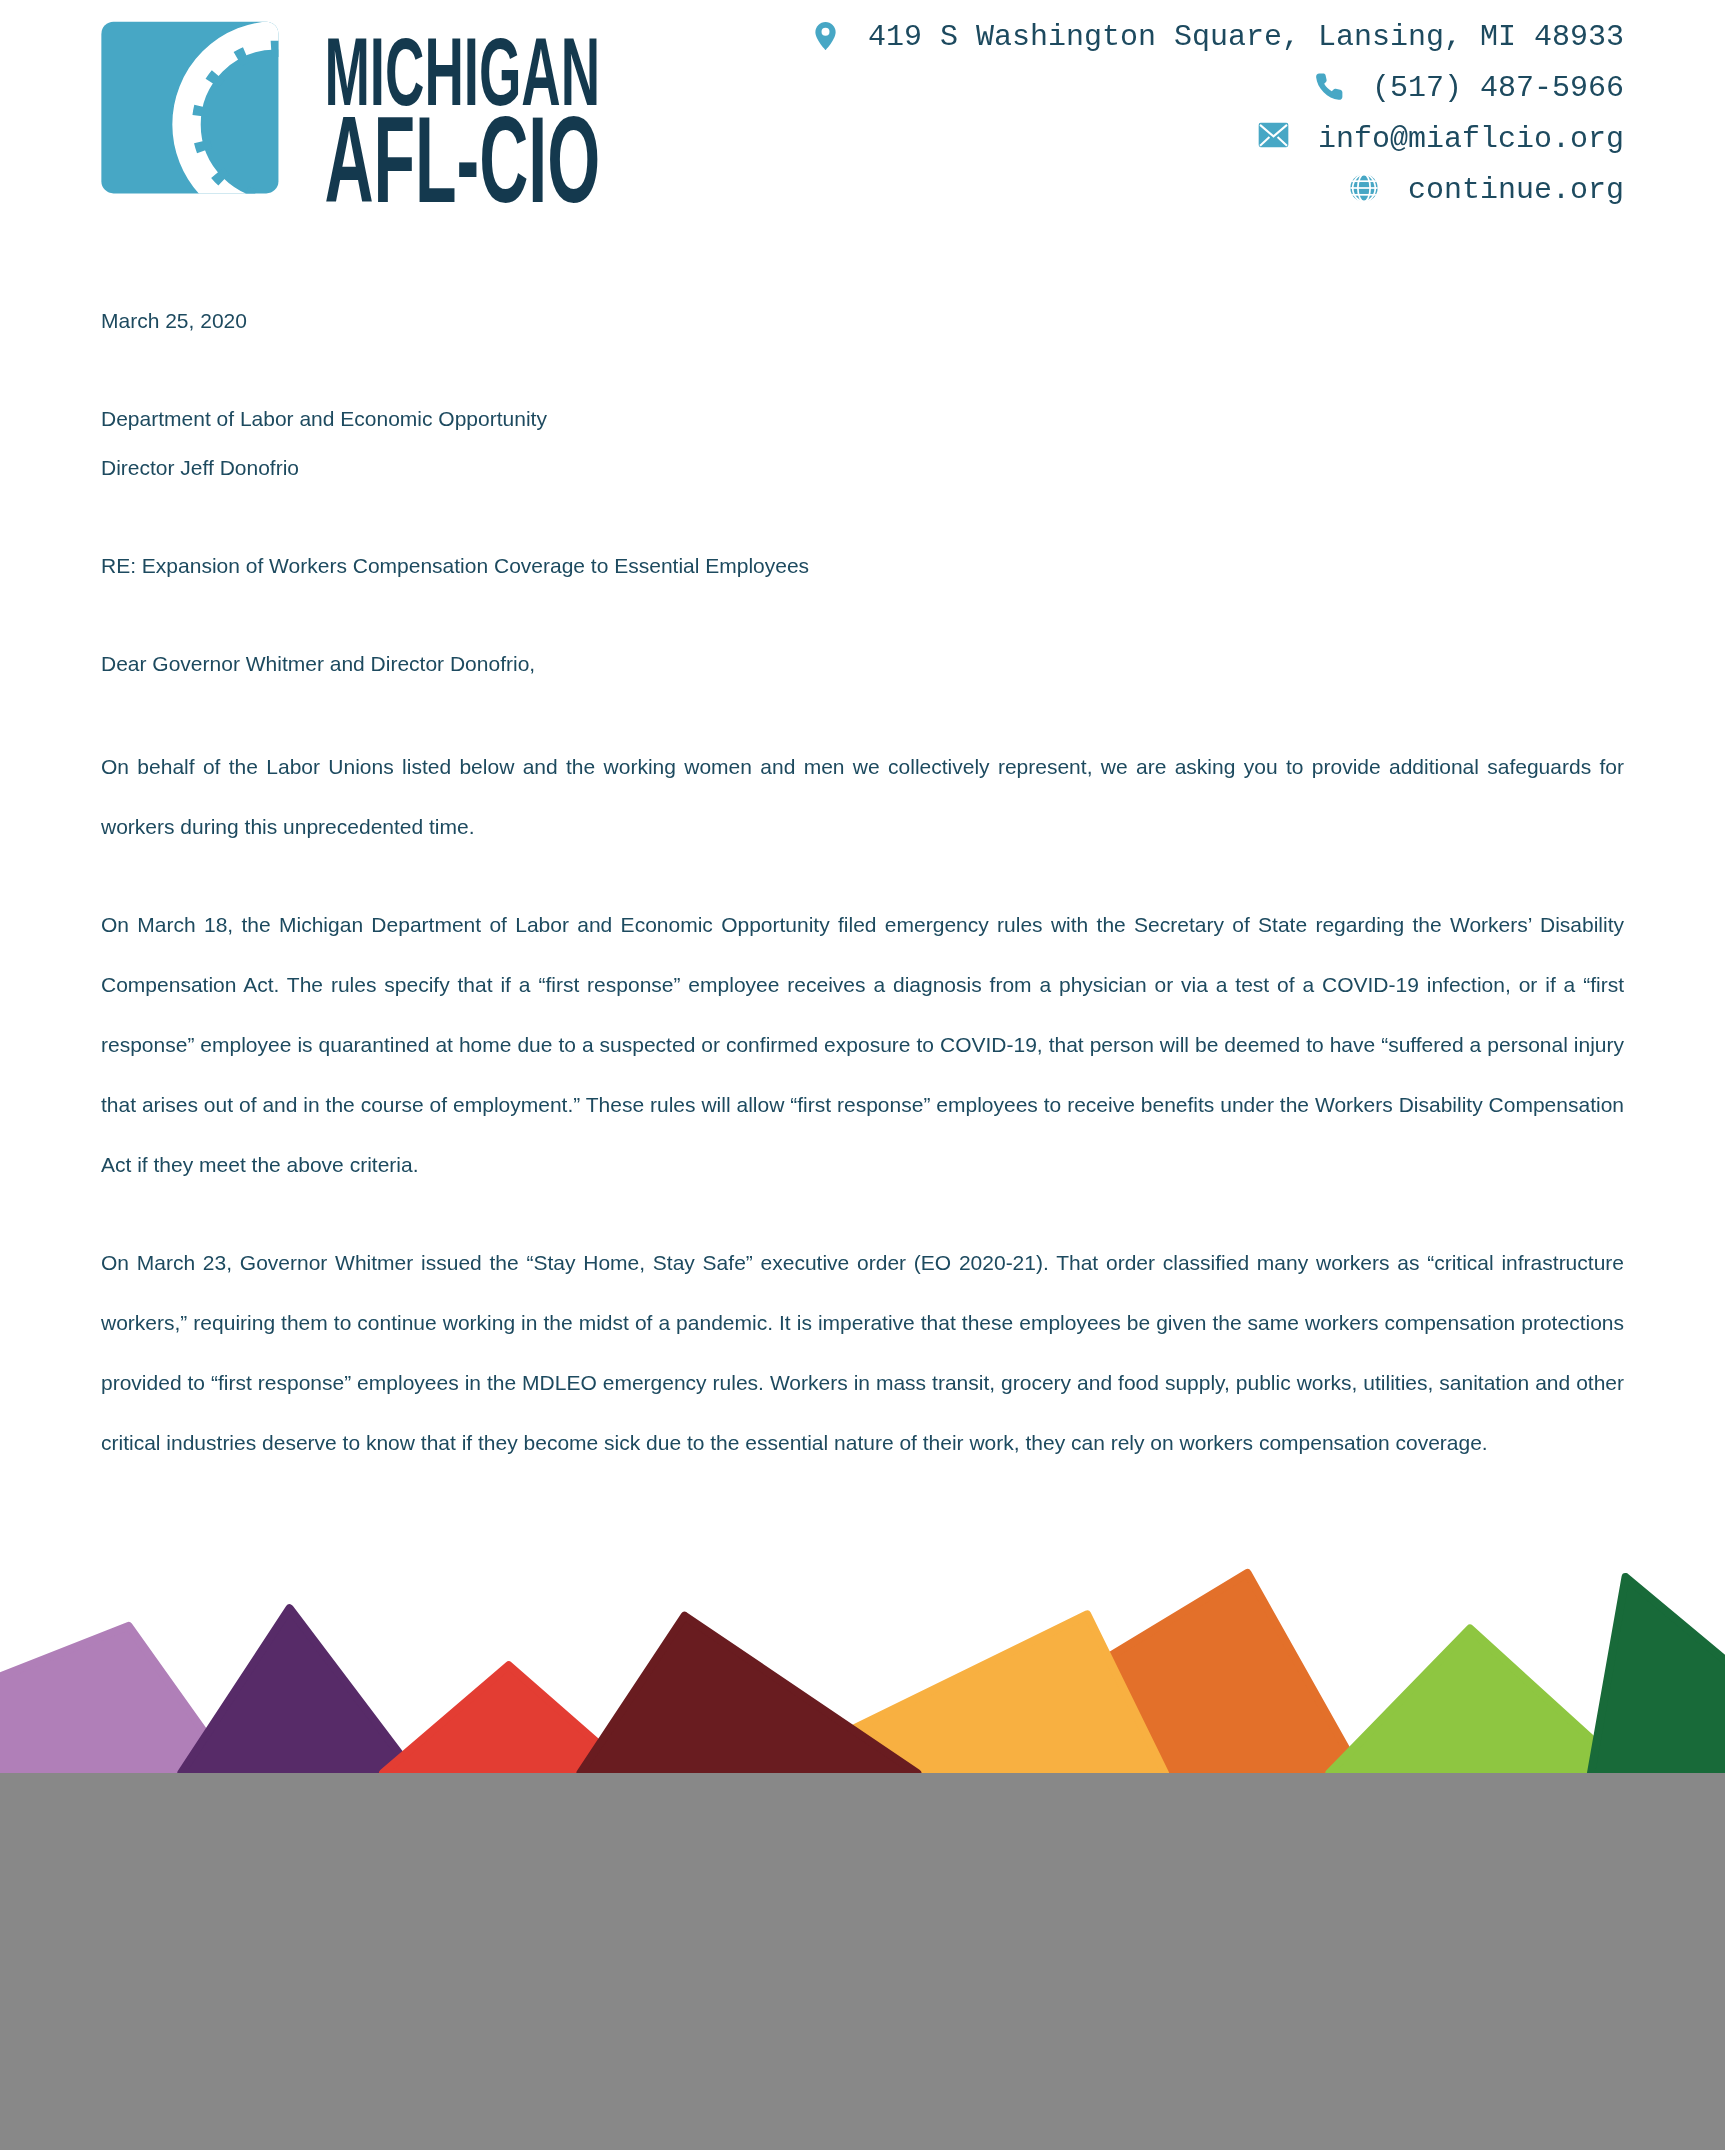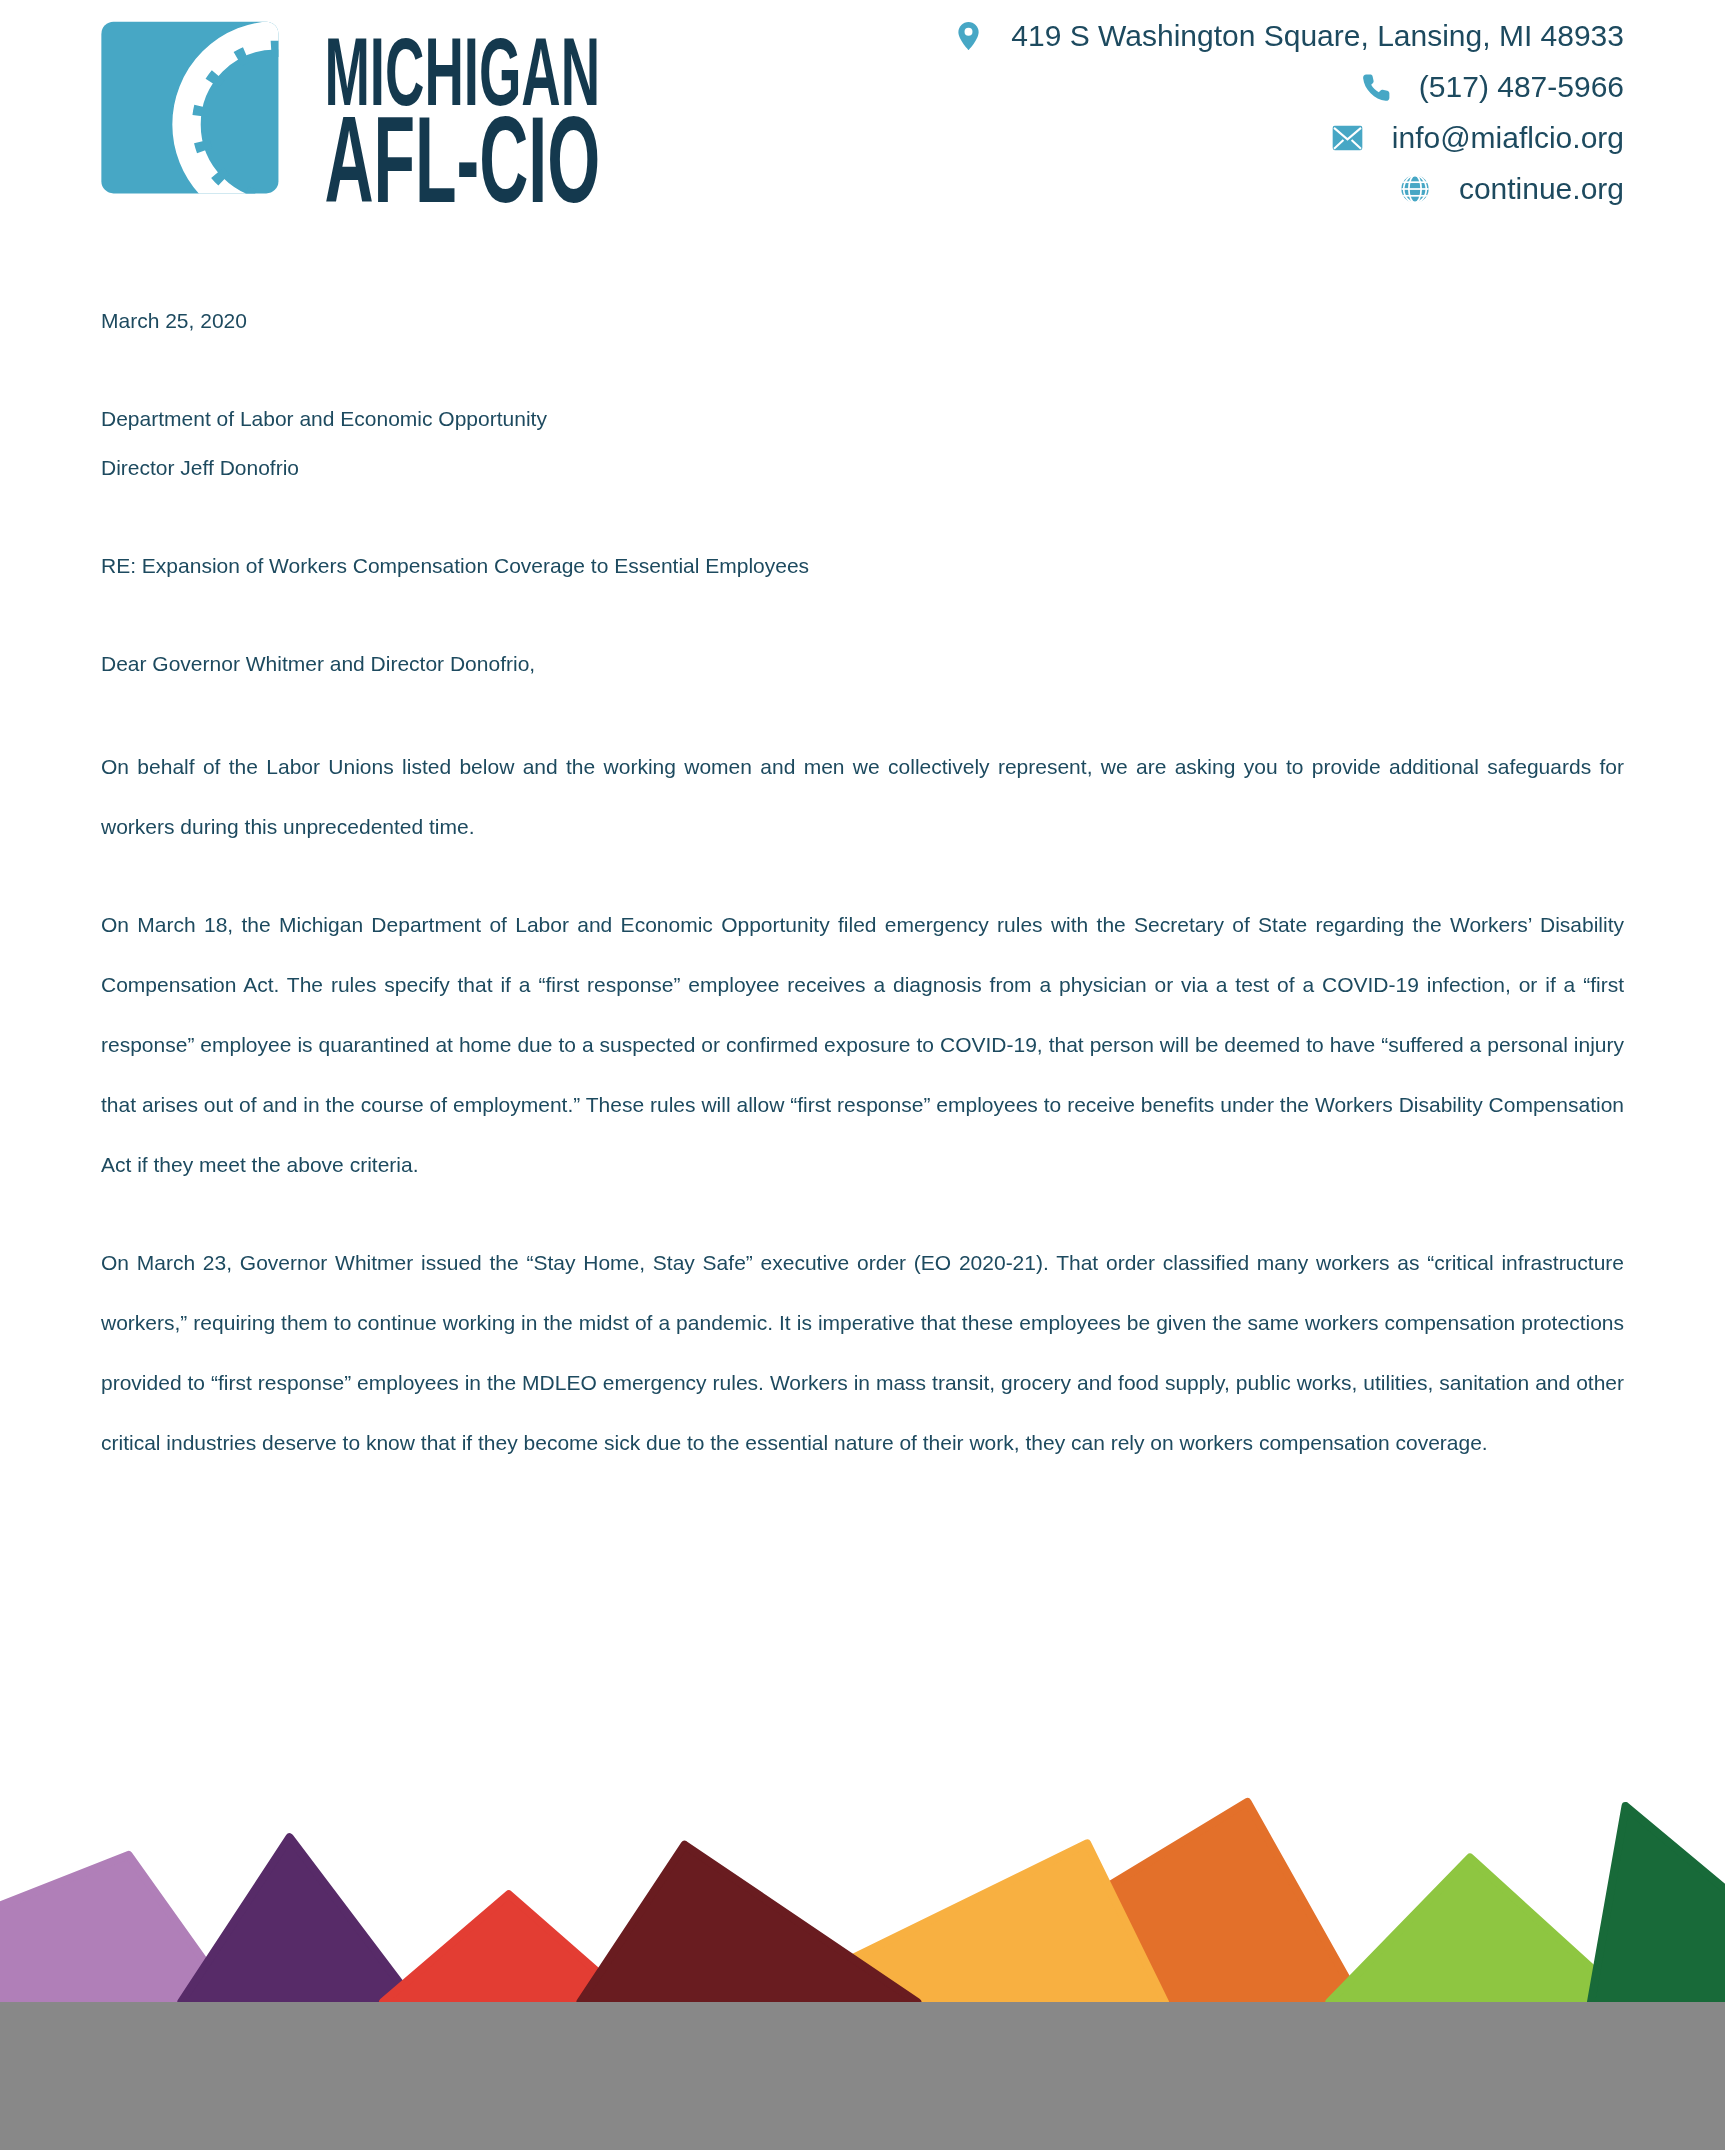--- a/index.html
+++ b/index.html
@@ -1,31 +1,31 @@
 <!DOCTYPE html>
 <html style="font-size:10.8px"><head>
 <meta charset="utf-8">
 <style>
   html,body { margin:0; padding:0; background:#888; }
   .page {
     position:relative;
-    width:1725px; height:2002px;
+    width:1725px; height:1773px;
     background:#ffffff;
     overflow:hidden;
     font-family:"Liberation Sans", sans-serif;
     margin:0 auto;
   }
   
   .logo-svg { position:absolute; left:101px; top:15px; }
   .contact {
     position:absolute; top:20px; right:101px;
     display:flex; flex-direction:column; gap:19px; align-items:flex-end;
     font-size:30px; color:#1d4a5f;
   }
-  .contact-row { display:flex; align-items:center; gap:29px; height:32px; }
+  .contact-row { display:flex; align-items:flex-start; gap:29px; height:32px;font-family:Liberation Mono, monospace; }
   .contact-row svg { flex:0 0 auto; }
   .contact-text { white-space:nowrap; }
   
   .content {
     position:absolute; left:101px; right:101px; top:296px;
     font-size:21px; color:#1d4a5f;
   }
   .block { margin-bottom:49px; }
   .line { line-height:49px; }
   .subject { font-weight:normal; }

